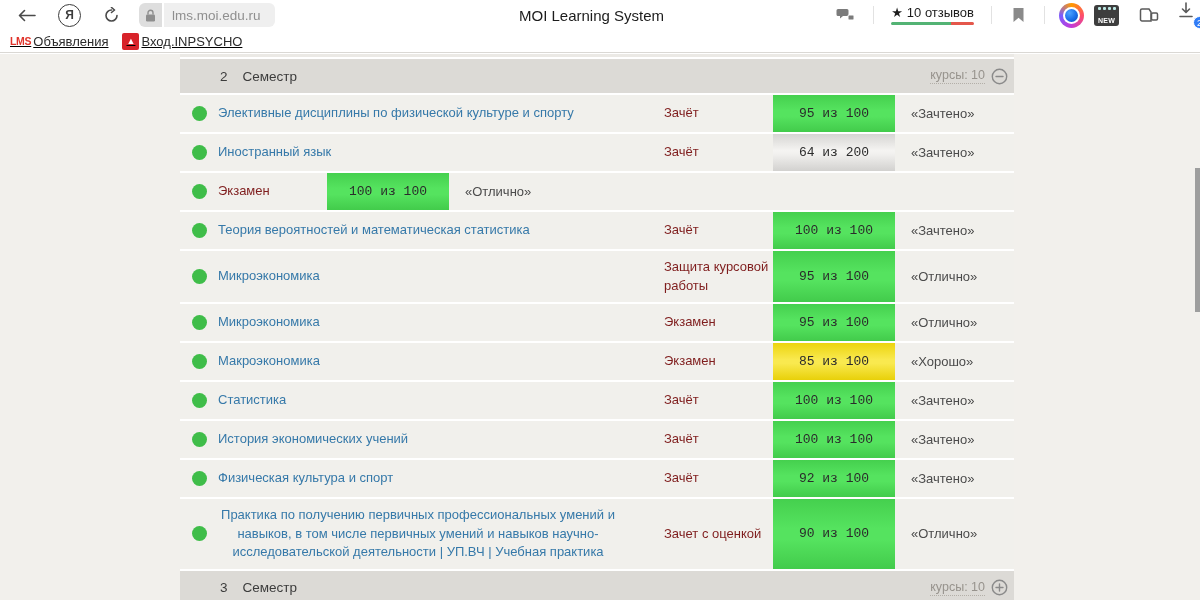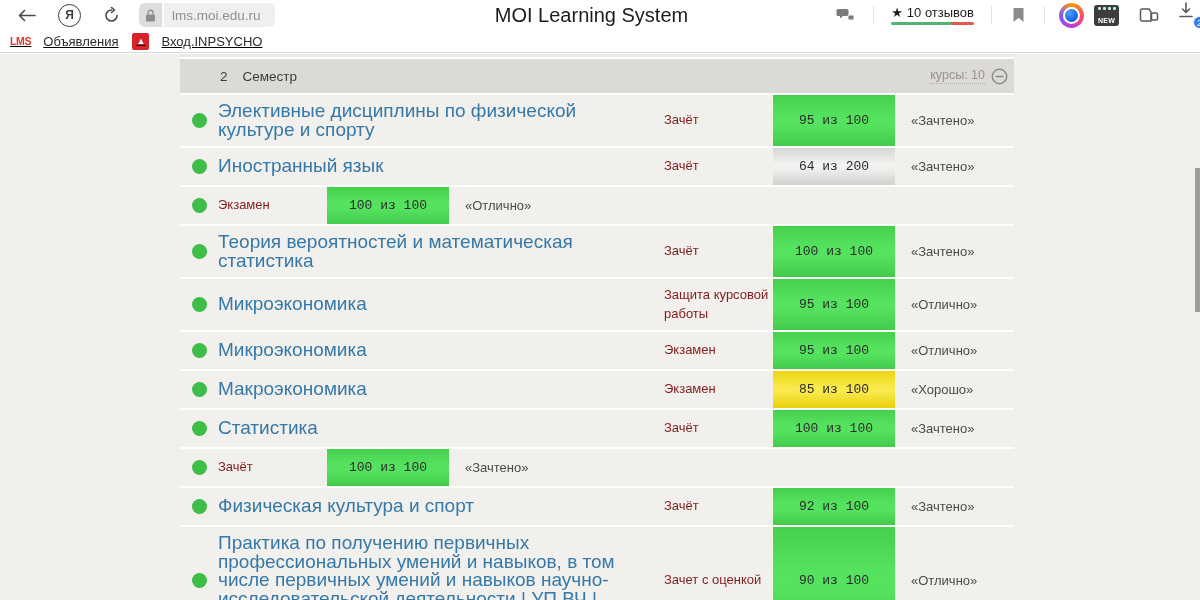--- a/index.html
+++ b/index.html
@@ -9,21 +9,21 @@
   
   .chrome { width:100%; height:54px; background:#fff; position:relative; }
   .toolbar { height:30px; display:flex; align-items:center; position:relative; }
   .tb-btn { display:flex; align-items:center; justify-content:center; color:#4a4a4a; }
   .back { margin-left:14px; width:24px; }
   .ya-circle { margin-left:20px; width:23px; height:23px; border:1.7px solid #3c3c3c; border-radius:50%; display:flex; align-items:center; justify-content:center; font-size:12px; font-weight:bold; color:#3c3c3c; }
   .refresh { margin-left:18px; width:24px; }
   .addr { margin-left:16px; display:flex; height:24px; }
   .addr-lock { width:23px; background:#dedede; border-radius:6px 0 0 6px; display:flex; align-items:center; justify-content:center; margin-right:2px; }
   .addr-url { background:#efefef; border-radius:0 6px 6px 0; display:flex; align-items:center; padding:0 14px 0 8px; font-size:13.5px; color:#8f8f8f; }
-  .page-title { position:absolute; left:0; right:17px; text-align:center; font-size:20px; color:#1c1c1c; pointer-events:none; }
+  .page-title { position:absolute; left:0; right:17px; text-align:center; font-size:15px; color:#1c1c1c; pointer-events:none; }
   .right-icons { position:absolute; right:0; top:0; height:30px; display:flex; align-items:center; }
   .sep { width:1px; height:18px; background:#e2e2e2; margin:0 13px; }
   .reviews { display:flex; flex-direction:column; align-items:center; margin:0 4px; }
   .reviews-top { display:flex; align-items:center; font-size:13px; color:#1c1c1c; }
   .reviews-star { font-size:13px; margin-right:4px; color:#1c1c1c; }
   .reviews-bar { width:100%; height:3px; border-radius:2px; overflow:hidden; display:flex; margin-top:2px; }
   .reviews-bar .g { width:72%; background:#53b374; }
   .reviews-bar .r { width:28%; background:#e4574b; }
   .icon24 { width:26px; height:26px; display:flex; align-items:center; justify-content:center; }
   .alice { width:25px; height:25px; border-radius:50%; background:conic-gradient(#ff9a00,#ff4d6a,#c43ad6,#7b5cff,#ff9a00); display:flex; align-items:center; justify-content:center; }
@@ -32,38 +32,38 @@
   .newbox { width:25px; height:21px; background:#3d3d3d; border-radius:3px; display:flex; flex-direction:column; align-items:center; justify-content:flex-end; padding-bottom:2px; position:relative; }
   .newbox .lights { position:absolute; top:2px; display:flex; gap:2px; }
   .newbox .lights i { width:3px; height:3px; background:#bde8e4; border-radius:1px; }
   .newbox .txt { color:#fff; font-size:7px; font-weight:bold; letter-spacing:.3px; }
   .dl { position:relative; width:24px; height:26px; margin-right:-2px; }
   .dl-badge { position:absolute; right:-4px; bottom:-1px; width:13px; height:13px; border-radius:50%; background:#2f7cf6; color:#fff; font-size:9px; display:flex; align-items:center; justify-content:center; border:1px solid #fff; }
 
   .bookmarks { height:23px; display:flex; align-items:center; border-bottom:1px solid #dad8d4; }
   .bm { display:flex; align-items:center; margin-left:10px;text-decoration:underline; }
   .bm + .bm { margin-left:14px; }
-  .bm-label { font-size:13px; color:#2b2b2b; margin-left:12px; }
+  .bm-label { font-size:13px; color:#2b2b2b; margin-left:2px; }
   .lms-logo { color:#e0342b; font-weight:bold; font-size:10.5px; letter-spacing:-.3px; }
   .inp-logo { width:17px; height:17px; background:#d8232a; border-radius:2px; display:flex; align-items:center; justify-content:center; color:#fff; font-size:9px; }
 
   
   .page { position:relative; width:1200px; height:546px; background:#f2f0ec; overflow:hidden; }
   .content { position:absolute; left:180px; top:0; width:834px; background:#fff; }
   .strip { height:3px; background:#ebe9e5; }
   .sec-header { margin-top:2px; height:34px; background:#dcdad6; display:flex; align-items:center; }
   .sec-num { margin-left:40px; font-size:13.5px; color:#3c3c3c; }
   .sec-title { margin-left:15px; font-size:13.5px; color:#3c3c3c; }
   .sec-right { margin-left:auto; display:flex; align-items:center; margin-right:6px; }
   .courses-label { font-size:12.5px; color:#97938d; border-bottom:1px dotted #b3afa8; padding-bottom:1px; margin-right:6px; }
 
   .row { margin-top:2px; background:#f1f0ec; display:flex; align-items:stretch; min-height:37px; }
   .dot-cell { width:38px; display:flex; align-items:center; justify-content:center; }
   .dot { width:15px; height:15px; border-radius:50%; background:#3fbd49; }
-  .name-cell { width:446px; padding:7px 46px 7px 0; display:flex; align-items:center; font-size:19px; line-height:18.5px; color:#3679a9; }
+  .name-cell { width:446px; padding:7px 46px 7px 0; display:flex; align-items:center; font-size:13px; line-height:18.5px; color:#3679a9;text-align:center; }
   .type-cell { width:109px; padding:7px 0; display:flex; align-items:center; font-size:13px; line-height:18.5px; color:#7f1d1d; }
   .badge-cell { width:122px; display:flex; align-items:center; justify-content:center; font-size:13px; color:#2b2b2b;font-family:Liberation Mono, monospace; }
   .badge-green { background:linear-gradient(180deg,#45d04e 0%,#55e35f 42%,#55e35f 58%,#42cb4b 100%); }
   .badge-gray { background:linear-gradient(180deg,#d6d5d3 0%,#f5f4f2 45%,#f1f0ee 55%,#d2d1cf 100%); }
   .badge-yellow { background:linear-gradient(180deg,#ecd40e 0%,#f9e94f 45%,#f9e94f 55%,#e8d009 100%); }
   .grade-cell { flex:1; padding-left:16px; display:flex; align-items:center; font-size:13px; color:#4b4b4b; }
 
   .scroll-thumb { position:absolute; right:0; top:114px; width:5px; height:144px; background:#9e9e9e; }
 </style>
 </head>
@@ -315,20 +315,23 @@
             <span>100 из 100</span>
           </div>
           <div class="grade-cell">
             <span>«Зачтено»</span>
           </div>
         </div>
         <div class="row">
           <div class="dot-cell">
             <span class="dot"></span>
           </div>
+          <div class="name-cell">
+            <span>История экономических учений</span>
+          </div>
           <div class="type-cell">
             <span>Зачёт</span>
           </div>
           <div class="badge-cell badge-green">
             <span>100 из 100</span>
           </div>
           <div class="grade-cell">
             <span>«Зачтено»</span>
           </div>
         </div>

